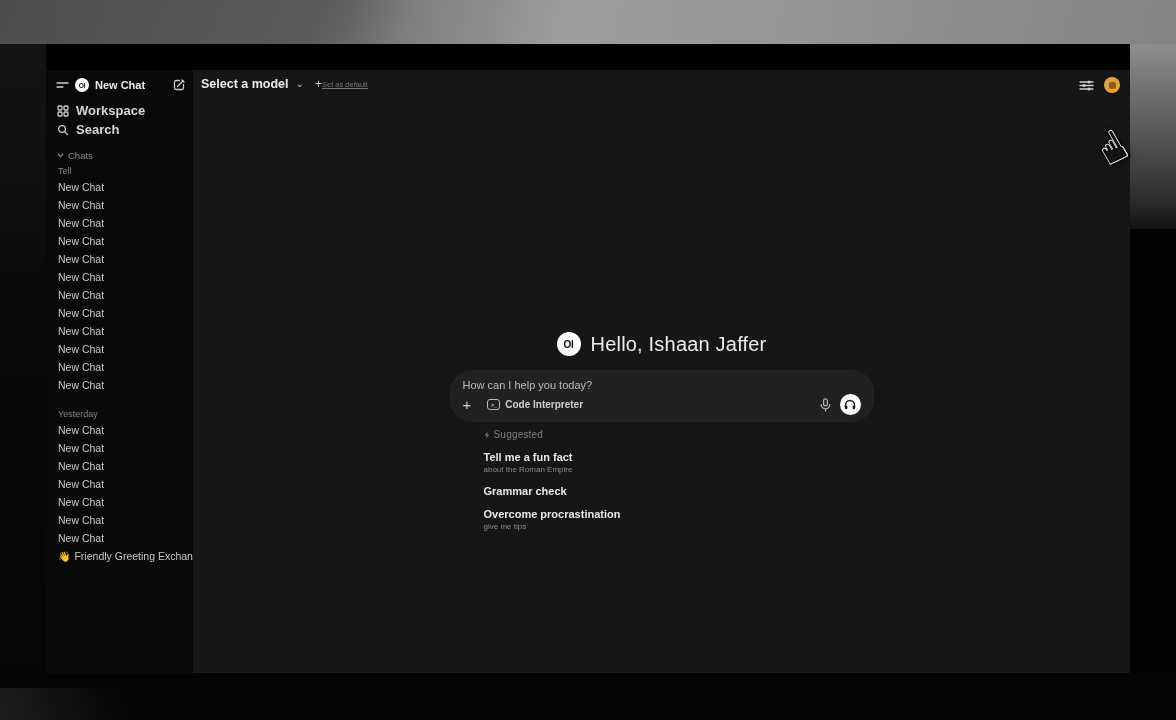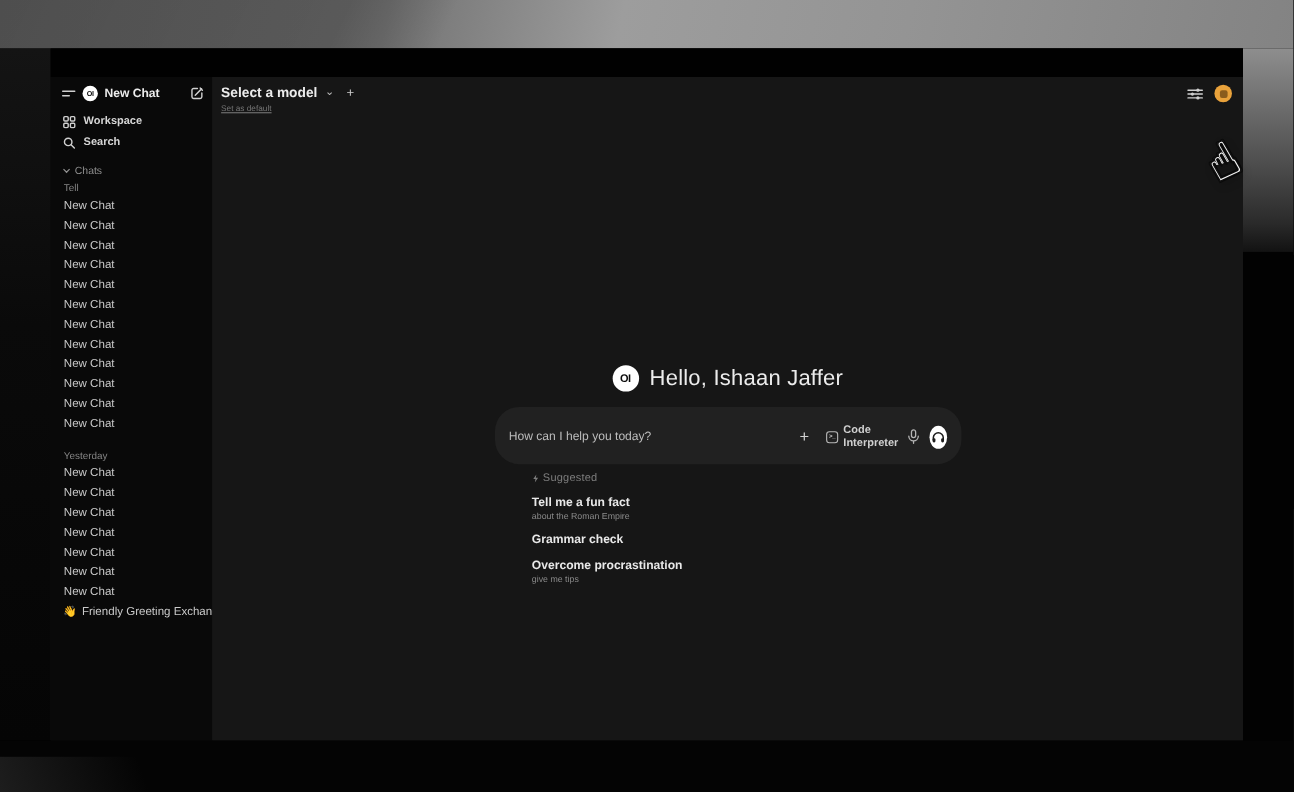--- a/index.html
+++ b/index.html
@@ -44,53 +44,53 @@
   
   .sidebar { width:147px; flex:none; background:#090909; padding-top:6px;
              overflow:hidden; color:#c9c9c9; }
   .sb-header { display:flex; align-items:center; height:18px; margin:0 8px 0 10px; gap:6px; }
   .sb-title { font-size:11px; font-weight:700; color:#ececec; flex:1; white-space:nowrap; }
   .logo-badge { width:14px; height:14px; border-radius:50%; background:#fff; color:#0a0a0a;
                 display:flex; align-items:center; justify-content:center;
                 font-size:6.5px; font-weight:700; letter-spacing:-.3px; flex:none; }
   .sb-nav { margin-top:7px; }
   .sb-nav-row { height:19px; display:flex; align-items:center; gap:7px; padding-left:11px;
-                font-size:10px; font-weight:600; color:#d6d6d6; cursor:pointer; }
+                font-size:13px; font-weight:600; color:#d6d6d6; cursor:pointer; }
   .sb-chats-header { margin-top:10px; height:12px; display:flex; align-items:center; gap:4px;
                      padding-left:11px; font-size:9.5px; color:#8f8f8f; }
   .sb-group-label { height:14px; display:flex; align-items:center; padding-left:12px;
                     font-size:9px; color:#858585; }
   .sb-group-label.today { margin-top:3px; }
   .sb-group-label.yesterday { margin-top:13px; }
   .sb-chat-item { height:18px; display:flex; align-items:center; padding-left:12px;
                   font-size:10.5px; color:#c9c9c9; white-space:nowrap; cursor:pointer; }
   .sb-chat-item .emoji { color:#f0b53c; margin-right:4px; font-size:10px; }
   .icon-stroke { stroke:#cfcfcf; fill:none; stroke-width:1.3; stroke-linecap:round; stroke-linejoin:round; }
 
   
   .main { flex:1; background:#161616; position:relative; min-width:0; }
   .main-header { position:absolute; top:7px; left:8px; right:10px; display:flex; align-items:flex-start; }
-  .model-block { display:flex; flex-direction:column; }
+  .model-block { display:flex; flex-direction:row; }
   .model-row { display:flex; align-items:center; gap:7px; cursor:pointer; }
   .model-label { font-size:12.5px; font-weight:700; color:#ececec; }
   .model-chevron { font-size:10px; color:#bdbdbd; line-height:1; }
   .model-plus { font-size:12px; color:#cfcfcf; margin-left:4px; cursor:pointer; }
   .set-default { margin-top:3px; font-size:7.5px; color:#757575; cursor:pointer;text-decoration:underline; }
   .header-right { margin-left:auto; display:flex; align-items:center; gap:10px; }
   .avatar { width:16px; height:16px; border-radius:50%; background:#e9a23b; position:relative; cursor:pointer; flex:none; }
   .avatar::after { content:""; position:absolute; left:4.5px; top:4.5px; width:7px; height:7px;
                    border-radius:2px; background:rgba(60,35,5,.55); }
 
   .center-col { position:absolute; left:50%; top:262px; transform:translateX(-50%); width:424px; }
   .greeting { display:flex; align-items:center; justify-content:center; gap:10px; margin-bottom:14px; }
   .greeting .logo-badge { width:24px; height:24px; font-size:10px; }
   .greeting-text { font-size:20px; font-weight:500; color:#ececec; letter-spacing:.2px; }
 
   .input-card { height:52px; background:#212121; border-radius:22px; padding:9px 13px 7px;
-                display:flex; flex-direction:row; justify-content:space-between; }
+                display:flex; flex-direction:column; justify-content:space-between; }
   .chat-input { background:transparent; border:none; outline:none; font-size:11px; color:#ececec;
                 font-family:"Liberation Sans", sans-serif; width:100%; }
   .chat-input::placeholder { color:#bdbdbd; }
   .input-toolbar { display:flex; align-items:center; }
   .tool-plus { font-size:15px; color:#d0d0d0; line-height:1; cursor:pointer; margin-right:16px; }
   .chip { display:flex; align-items:center; gap:5px; cursor:pointer; }
   .chip-icon { width:13px; height:11px; border:1px solid #b9b9b9; border-radius:3px;
                display:flex; align-items:center; justify-content:center; }
   .chip-icon span { font-size:5.5px; font-weight:700; color:#cfcfcf; letter-spacing:-.3px; }
   .chip-label { font-size:10px; font-weight:600; color:#d0d0d0; }

